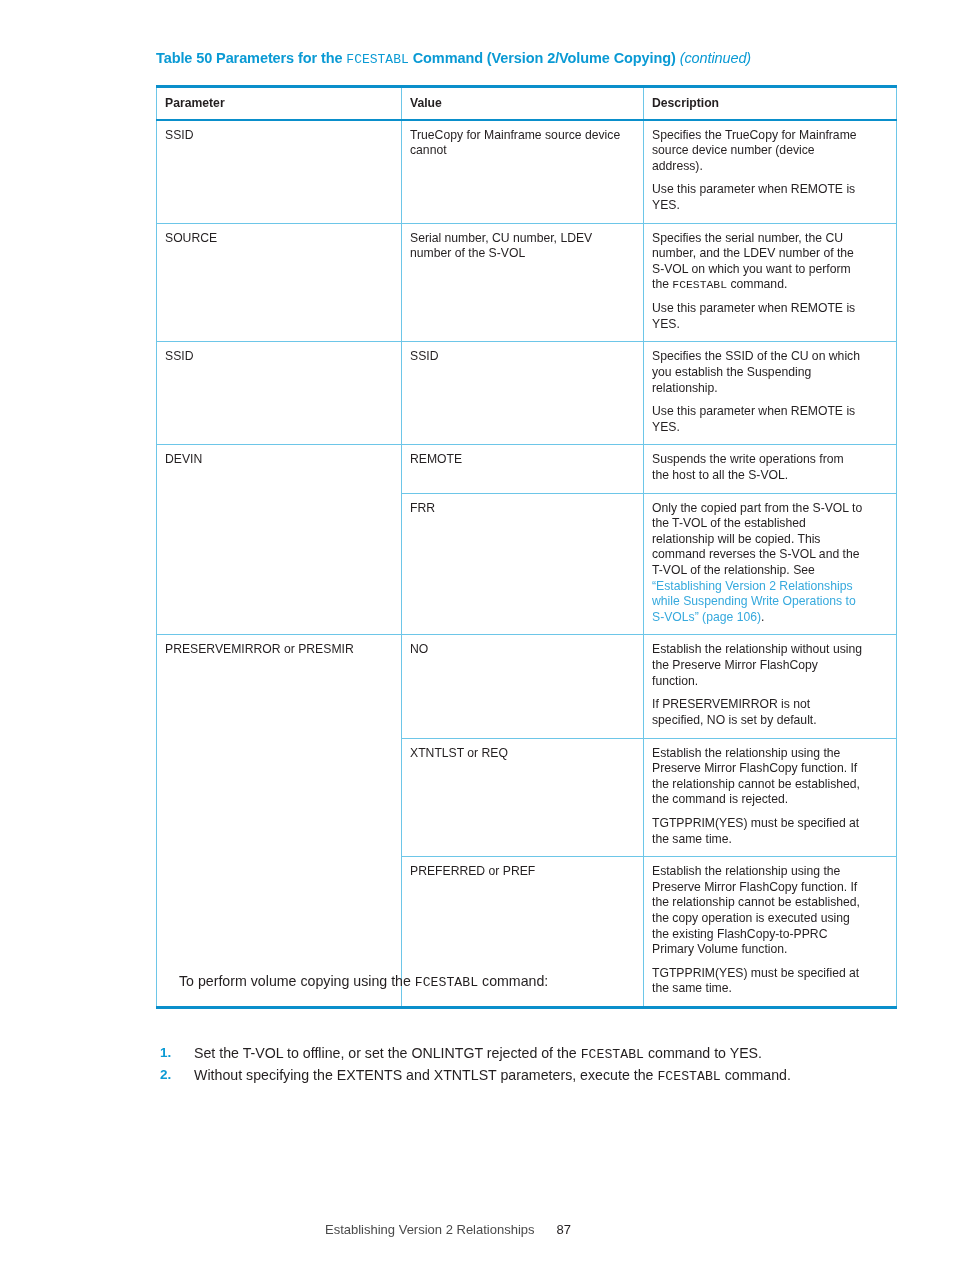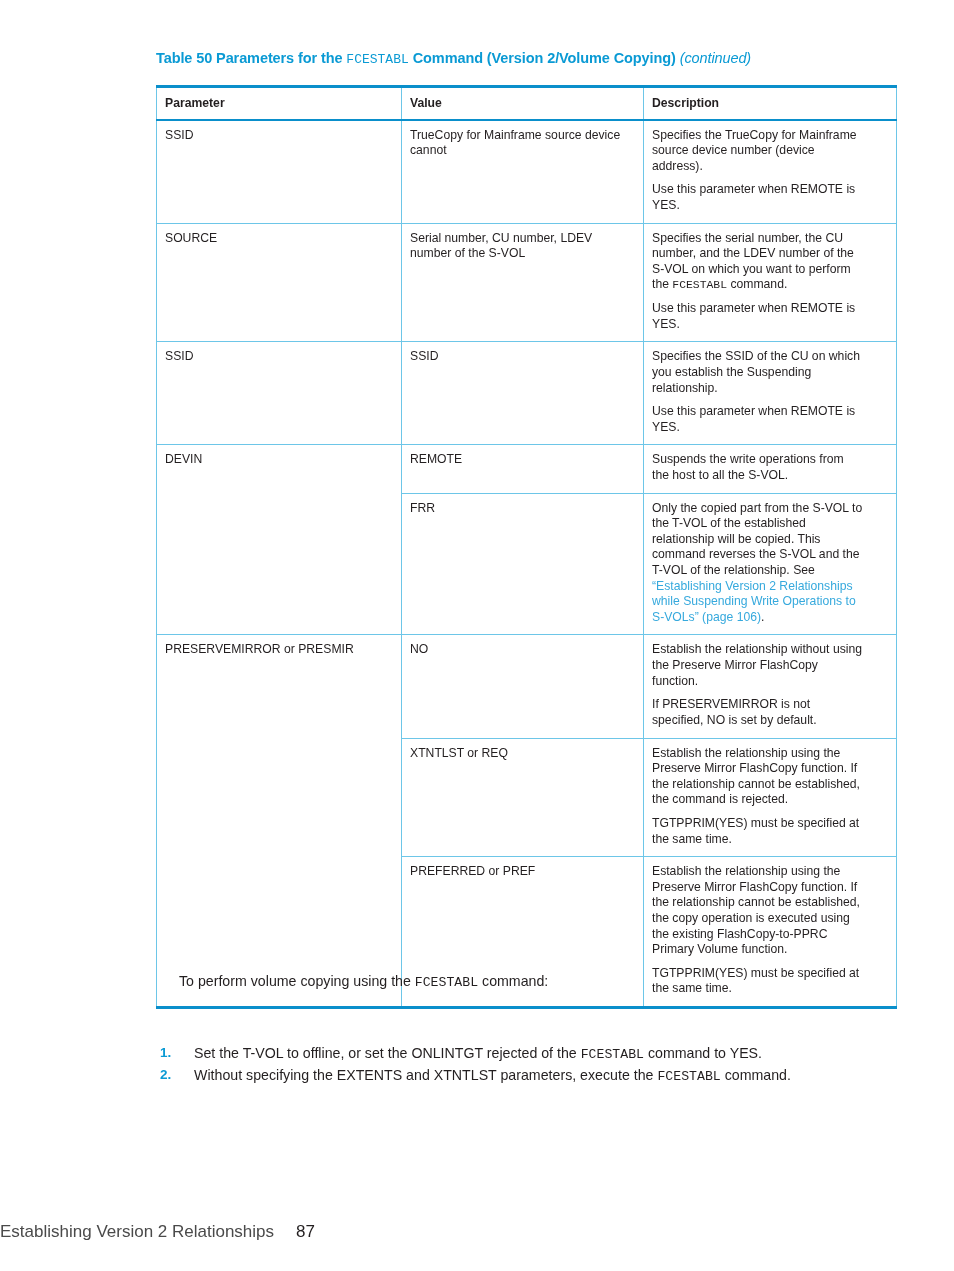--- a/index.html
+++ b/index.html
@@ -136,22 +136,22 @@
   .lead .mono, ol.steps .mono {
     font-size: 13.2px;
   }
 
   
   .footer {
     position: absolute;
     left: 0;
     top: 1222px;
     width: 896px;
-    text-align: left;
-    font-size: 17px;
+    text-align: center;
+    font-size: 13px;
     color: #4a4a4a;
   }
   .footer .pg {
     display: inline-block;
     margin-left: 22px;
     color: #231f20;
   }
 </style>
 </head>
 <body>

